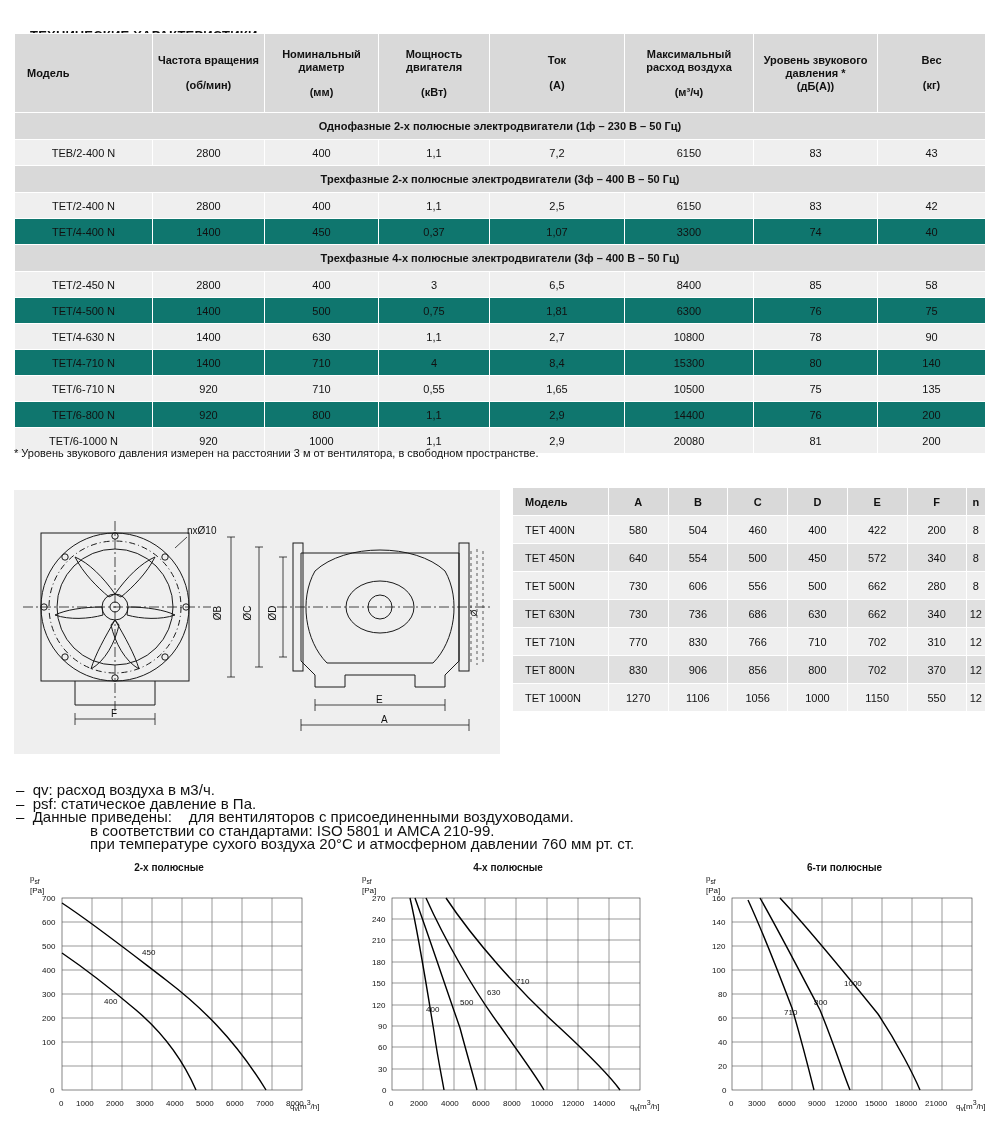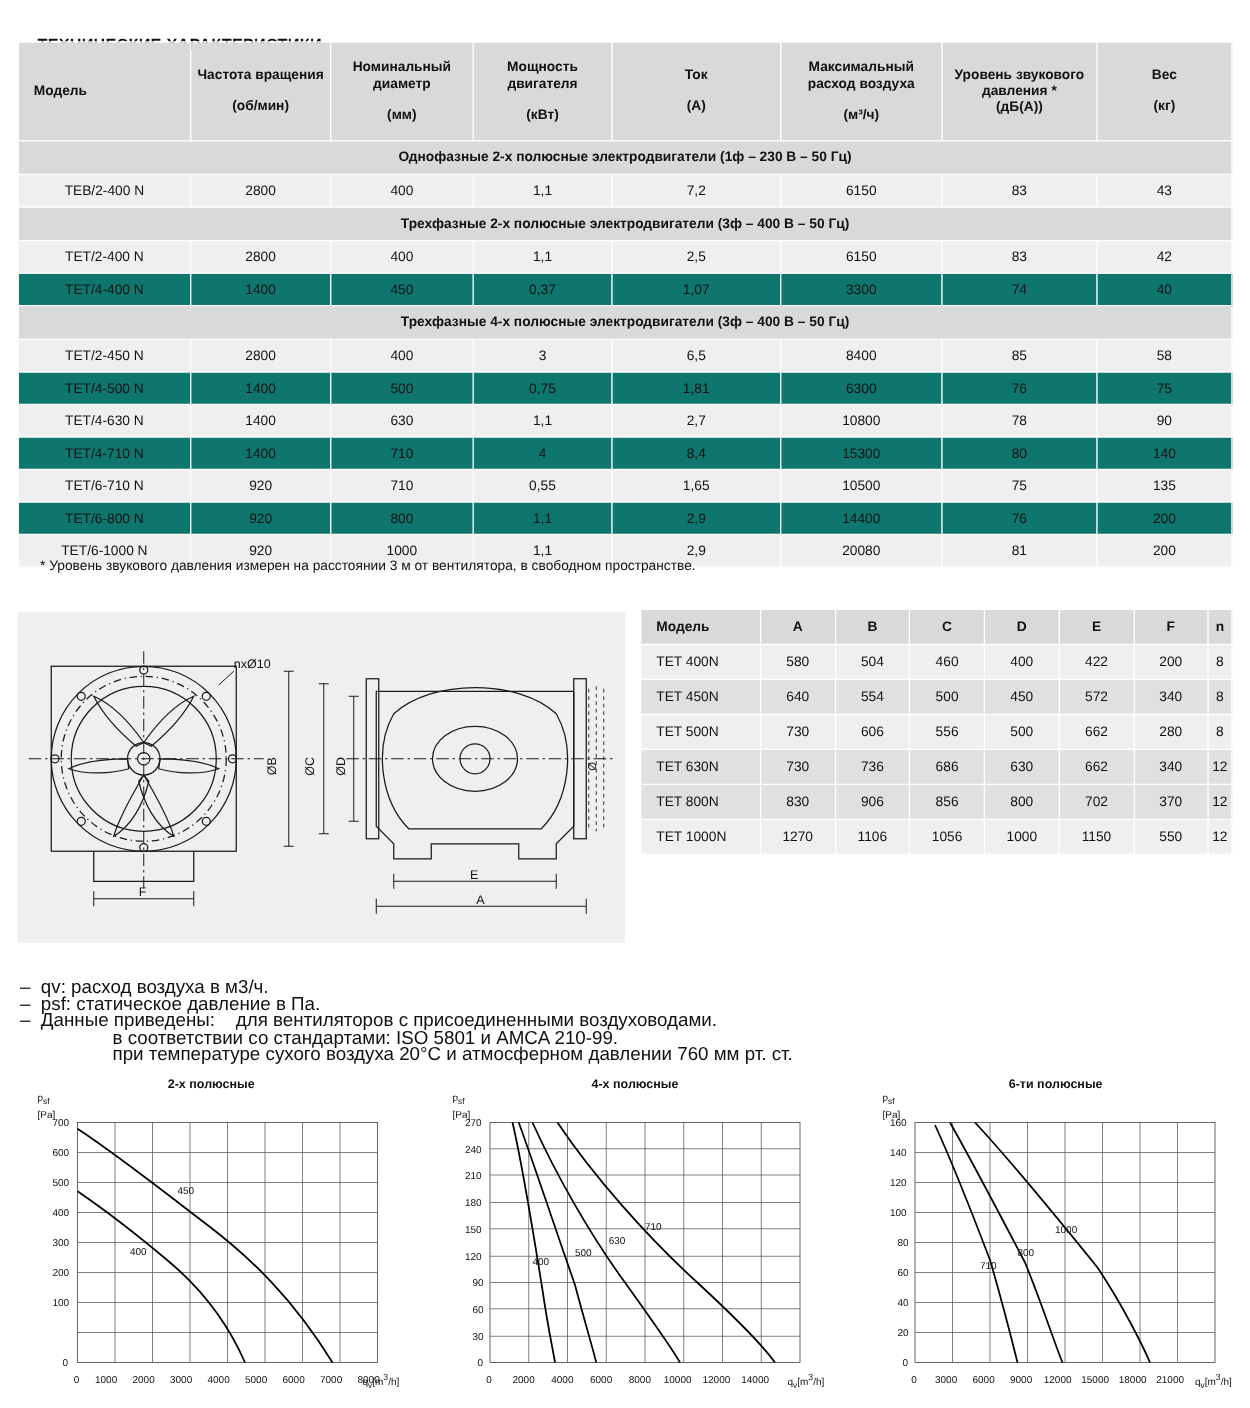--- a/index.html
+++ b/index.html
@@ -45,21 +45,21 @@
     font-size:12px;
     height:22px;
   }
   .data-row td{height:21px;}
   .data-row.odd td{background:#efefef;}
   .data-row.even td{background:#0f766e;}
   .data-row td.model{text-align:left;padding-left:12px;}
   .unit{font-weight:bold;}
 
   .note{
-    position:absolute;left:32px;top:447px;font-size:11px;
+    position:absolute;left:14px;top:447px;font-size:11px;
   }
 
   
   #drawing{
     position:absolute;left:14px;top:490px;width:484px;height:262px;
     background:#efefef;border:1px solid #efefef;
   }
   #drawing svg{display:block;}
 
   
@@ -388,20 +388,30 @@
         <td>8</td>
       </tr>
       <tr class="even">
         <td class="model">TET 630N</td>
         <td>730</td>
         <td>736</td>
         <td>686</td>
         <td>630</td>
         <td>662</td>
         <td>340</td>
+        <td>12</td>
+      </tr>
+      <tr class="odd">
+        <td class="model">TET 710N</td>
+        <td>770</td>
+        <td>830</td>
+        <td>766</td>
+        <td>710</td>
+        <td>702</td>
+        <td>310</td>
         <td>12</td>
       </tr>
       <tr class="even">
         <td class="model">TET 800N</td>
         <td>830</td>
         <td>906</td>
         <td>856</td>
         <td>800</td>
         <td>702</td>
         <td>370</td>

